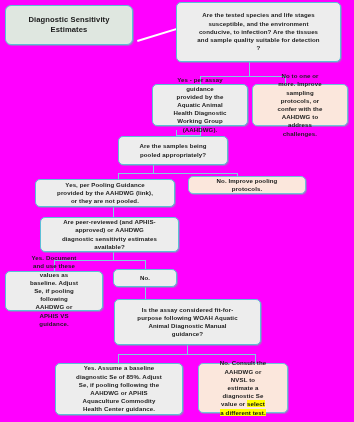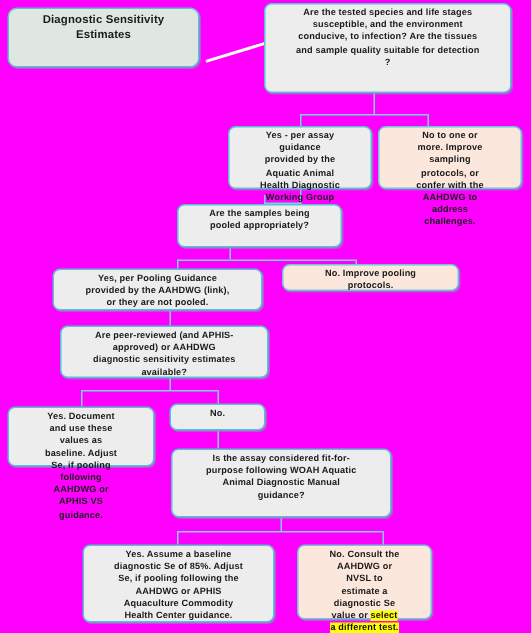--- a/index.html
+++ b/index.html
@@ -29,21 +29,21 @@
     box-sizing: border-box;
     border: 1px solid #5BBFD6;
     border-radius: 5px;
     background: #EDEDED;
     color: #1a1a1a;
     font-size: 6.1px;
     line-height: 8.2px;
     font-weight: bold;
     text-align: center;
     display: flex;
-    align-items: flex-start;
+    align-items: center;
     justify-content: center;
     padding: 2px 20px;
     z-index: 3;
     box-shadow: 1px 1px 0 rgba(120,160,175,0.55);
     letter-spacing: 0.1px;
   }
   .node.title {
     background: #DFE7E0;
     font-size: 7.6px;
     line-height: 10px;

